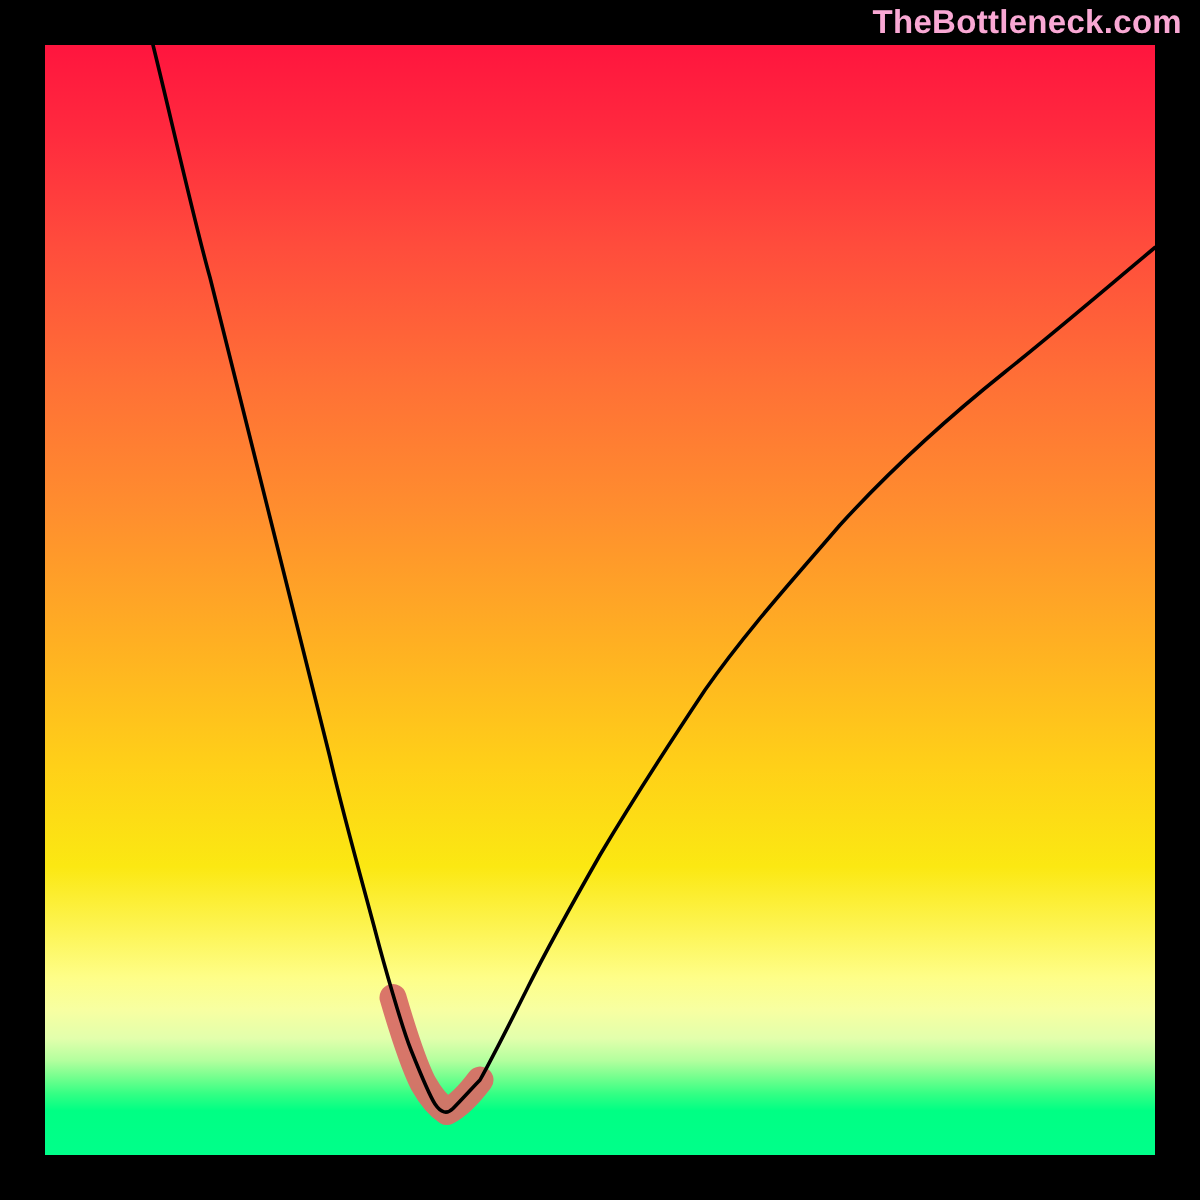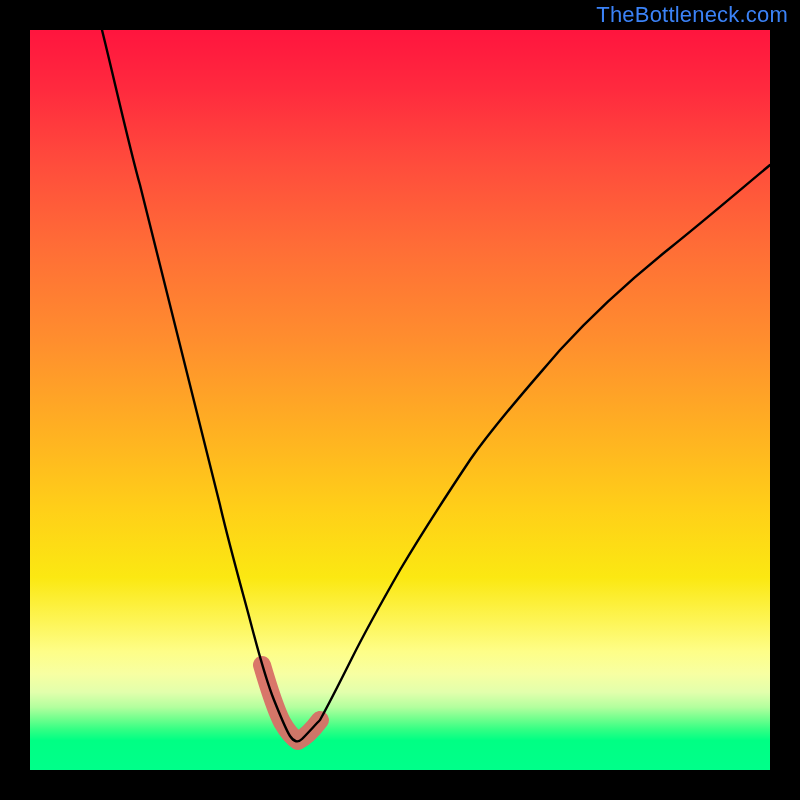--- a/index.html
+++ b/index.html
@@ -14,23 +14,23 @@
   .canvas {
     position: relative;
     width: 800px;
     height: 800px;
     background: #000;
   }
   .watermark {
     position: absolute;
     top: 2px;
     right: 12px;
-    color: #3b82f6;
+    color: #f9a8d4;
     font-size: 22px;
-    font-weight: 400;
+    font-weight: 700;
     letter-spacing: 0.2px;
     z-index: 10;
   }
   .plot-area {
     position: absolute;
     left: 30px;
     top: 30px;
     width: 740px;
     height: 740px;
     

